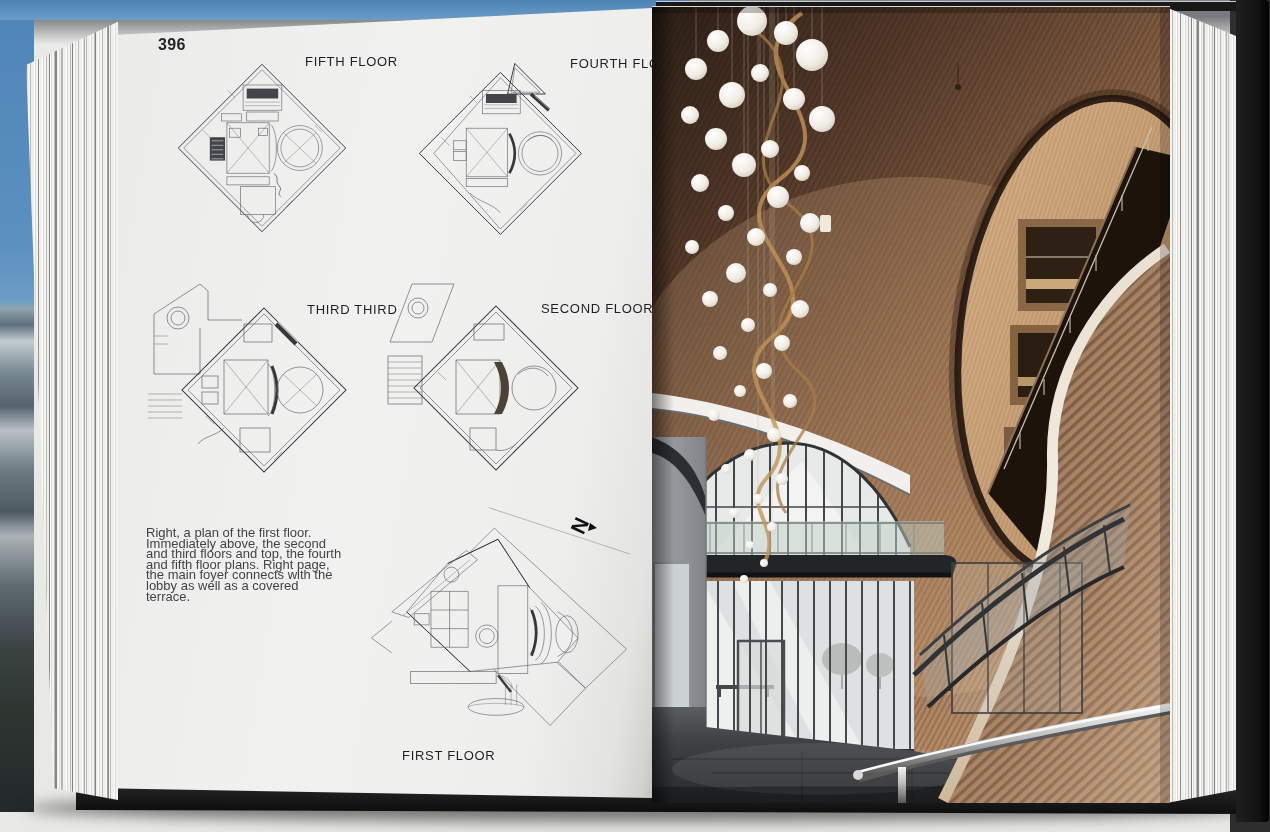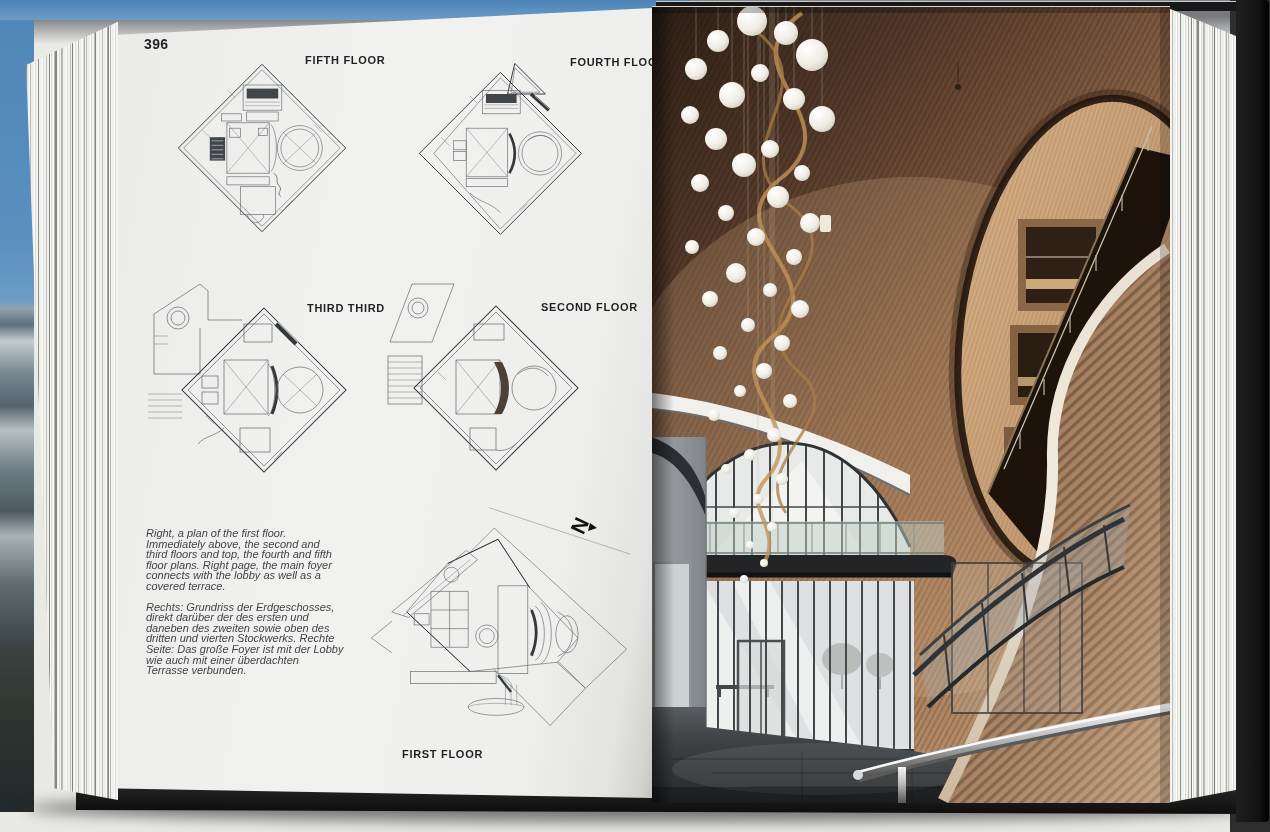--- a/index.html
+++ b/index.html
@@ -25,23 +25,23 @@
   .fore-edge{background:
     repeating-linear-gradient(90deg,rgba(40,40,38,.55) 0 1px,transparent 1px 12px,rgba(90,90,88,.45) 12px 13px,transparent 13px 23px),
     repeating-linear-gradient(90deg,transparent 0 29px,rgba(30,30,30,.5) 29px 30.5px,transparent 30.5px 53px),
     repeating-linear-gradient(90deg,#fdfdfc 0 1px,#d9d9d6 1px 2px,#f3f3f1 2px 4px,#bbbbb8 4px 5px,#efefec 5px 8px);}
   .fe-left{left:26px;top:14px;width:92px;height:786px;clip-path:polygon(0 6.5%,100% 1%,100% 100%,30% 98.5%);}
   .fe-right{left:1168px;top:4px;width:68px;height:802px;clip-path:polygon(0 0.5%,100% 4%,100% 98%,0 99.6%);}
   
   .page-left{left:118px;top:8px;width:534px;height:790px;
     clip-path:polygon(0 3.4%,100% 0,100% 100%,0 98.8%);
     background:linear-gradient(100deg,#ebecea 0%,#f1f2f0 45%,#eeefed 80%,#e3e4e1 93%,#d2d3cf 98%,#c3c4c0 100%);}
-  .pagenum{left:26px;top:28px;font-size:14px;font-weight:bold;color:#232426;letter-spacing:.4px;}
-  .flabel{font-size:11px;font-weight:bold;letter-spacing:.7px;color:#1f2022;white-space:nowrap;}
-  .captions{left:28px;top:520px;width:198px;color:#414346;font-size:11px;line-height:10.6px;font-style:italic;}
+  .pagenum{left:40px;top:28px;font-size:16px;font-weight:bold;color:#232426;letter-spacing:.4px;}
+  .flabel{font-size:13px;font-weight:normal;letter-spacing:.7px;color:#1f2022;white-space:nowrap;}
+  .captions{left:28px;top:520px;width:198px;color:#414346;font-size:13px;line-height:10.6px;}
   .captions p{margin:0 0 10px 0;}
   
   .pl path,.pl rect,.pl circle,.pl ellipse,.pl line{fill:none;stroke:#63666a;stroke-width:.7;}
   .pl .t{stroke:#303337;stroke-width:1.05;}
   .pl .d{stroke:#35383b;}
   .pl .f{fill:#42454a;stroke:none;}
   .pl .fb{fill:#4c4238;stroke:none;}
   .pl .w{stroke:#fff;stroke-width:.55;}
   .pl .thin{stroke-width:.45;}
   .pl .pg{fill:#eff0ee;}
@@ -205,21 +205,20 @@
 
   <svg class="abs" style="left:444px;top:506px;" width="38" height="34" viewBox="0 0 38 34">
     <g transform="rotate(115 17 15)">
       <text x="6" y="23" font-family="Liberation Sans, sans-serif" font-size="21" font-weight="bold" fill="#121212">N</text>
     </g>
     <path d="M28 9l7 5-9 3 2-8z" fill="#121212"></path>
   </svg>
 
   <div class="abs captions">
     <p>Right, a plan of the first floor. Immediately above, the second and third floors and top, the fourth and fifth floor plans. Right page, the main foyer connects with the lobby as well as a covered terrace.</p>
-    <p>Rechts: Grundriss der Erdgeschosses, direkt darüber der des ersten und daneben des zweiten sowie oben des dritten und vierten Stockwerks. Rechte Seite: Das große Foyer ist mit der Lobby wie auch mit einer überdachten Terrasse verbunden.</p>
   </div>
 </div>
 
 <div class="abs page-right">
 <svg width="518" height="796" viewBox="0 0 518 796" preserveAspectRatio="none">
   <defs>
     <linearGradient id="ceilG" x1="0" y1="0" x2="0.7" y2="1">
       <stop offset="0" stop-color="#2b1f16"></stop>
           <stop offset=".25" stop-color="#53392a"></stop>
       <stop offset=".55" stop-color="#8a6346"></stop>

